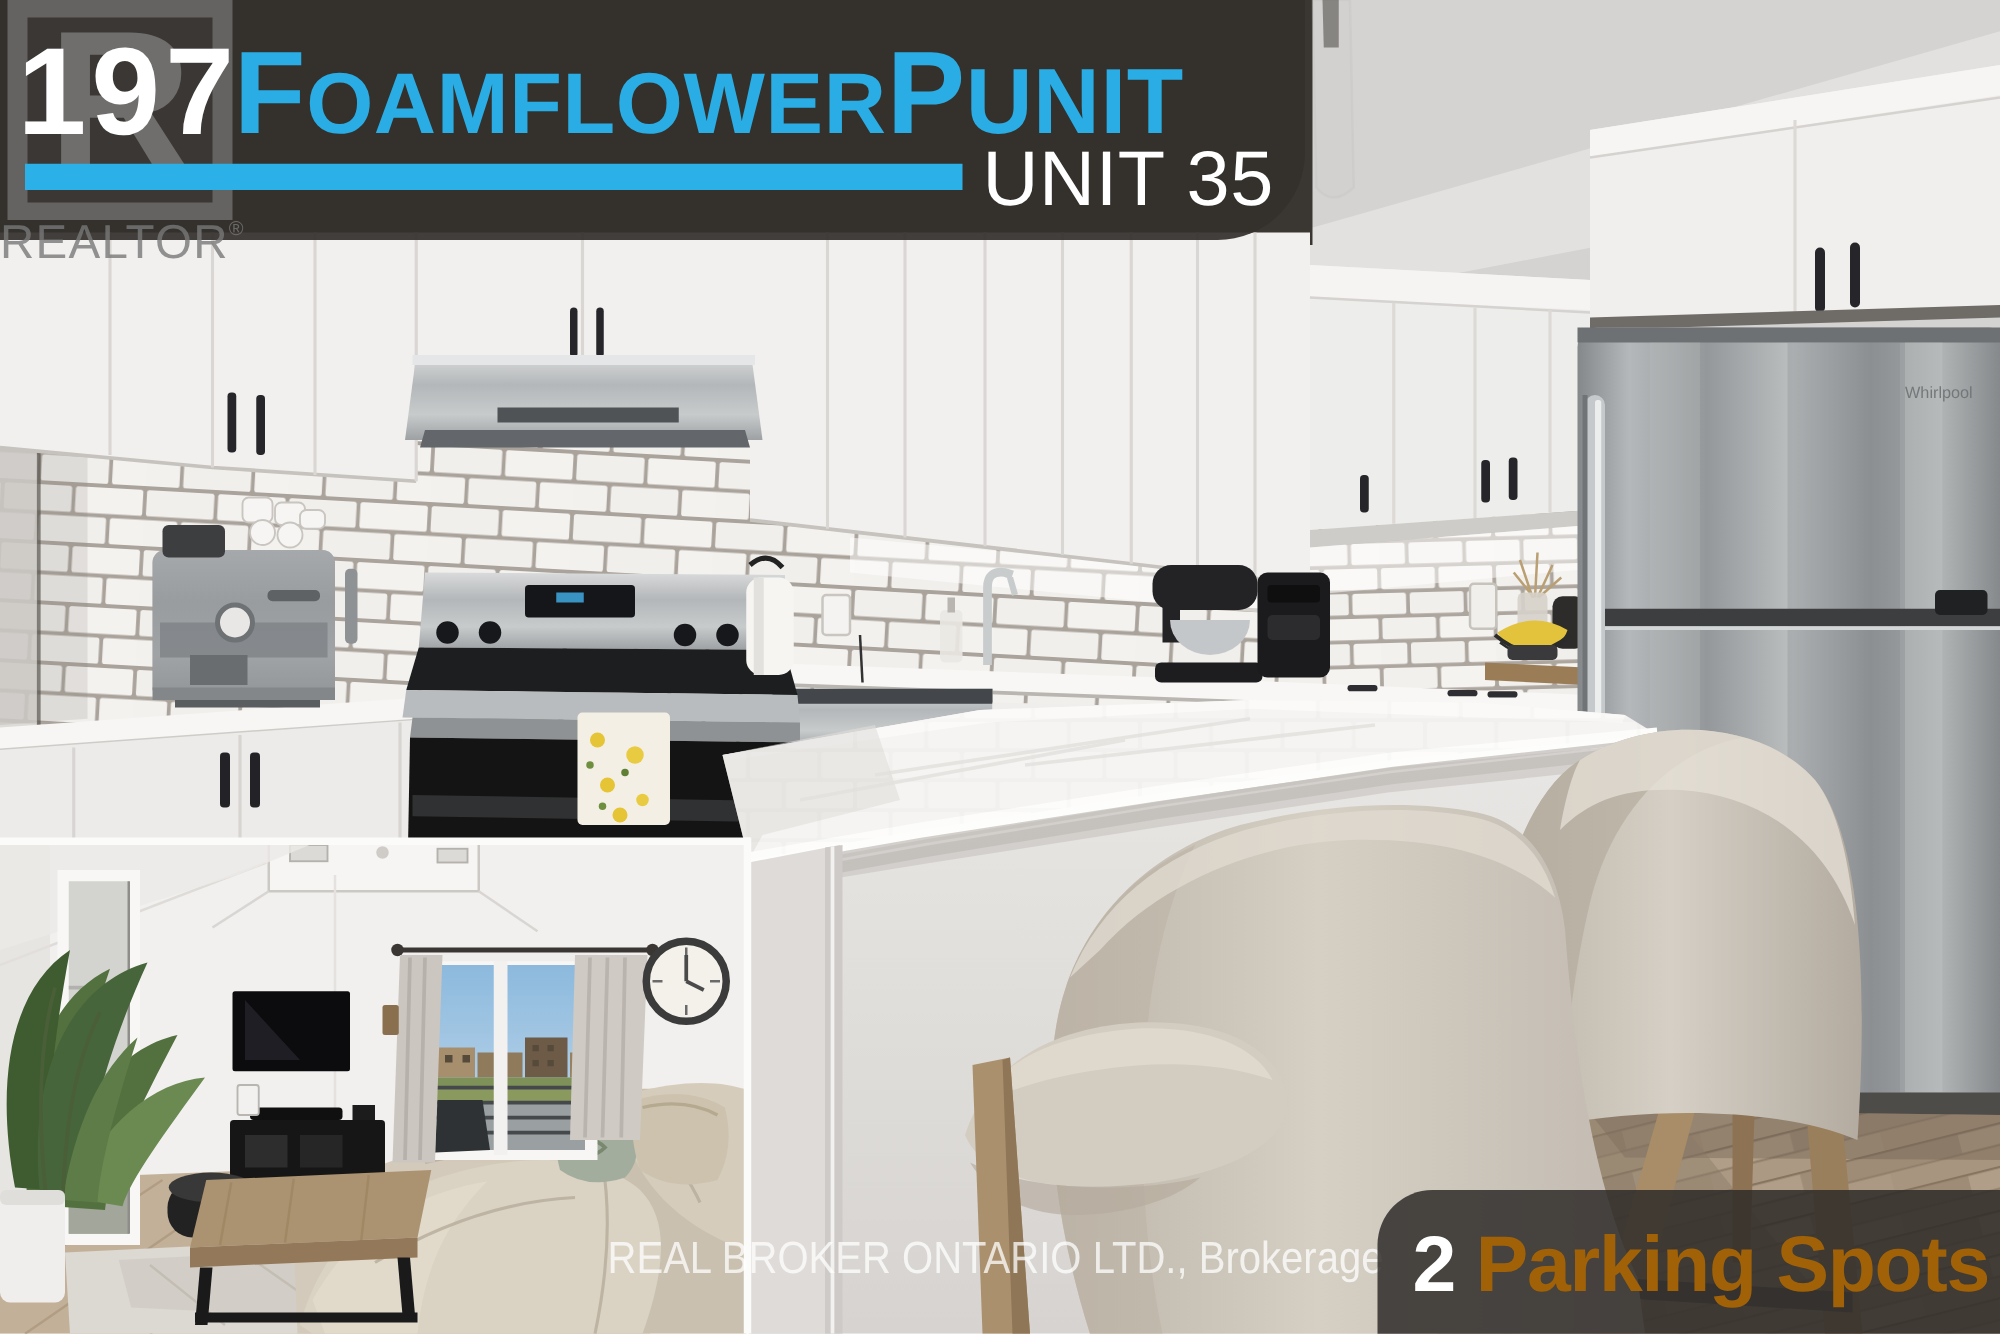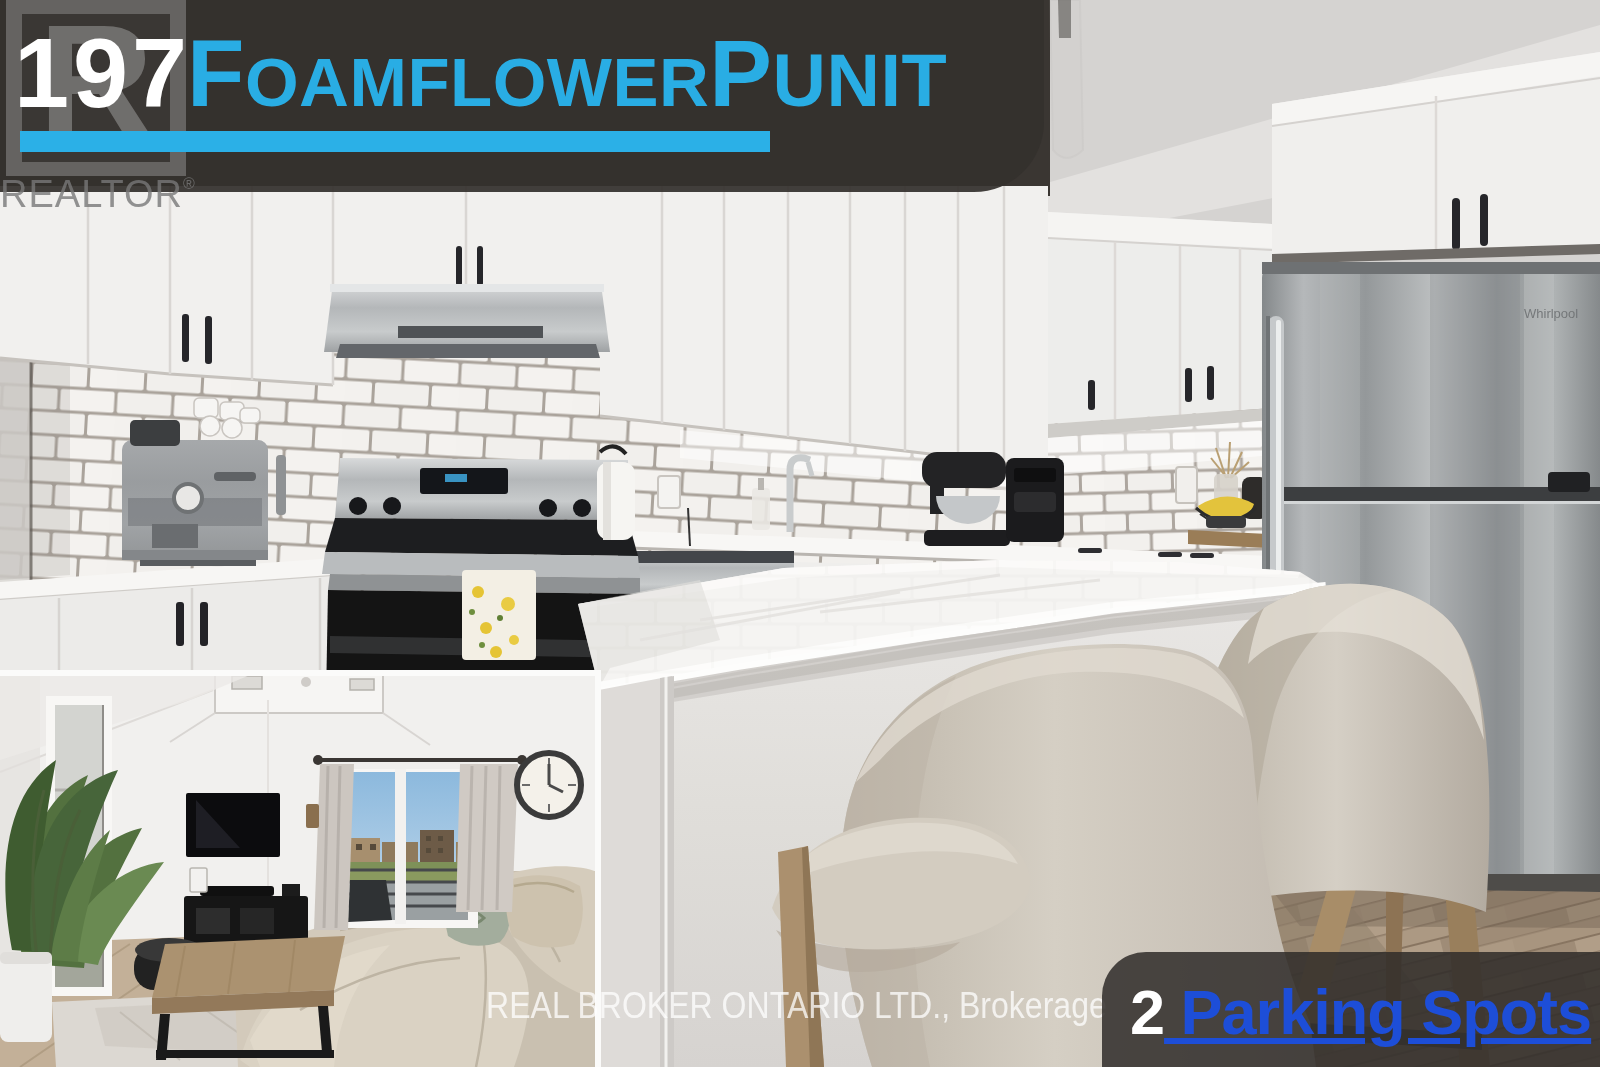--- a/index.html
+++ b/index.html
@@ -560,19 +560,20 @@
 
 <div class="ov" style="left:14px;top:23px;font-size:99px;line-height:1;font-weight:bold;color:#ffffff;letter-spacing:4px;">197</div>
 
 <div class="ov" style="left:187px;top:27px;display:flex;align-items:baseline;color:#29ade4;font-weight:bold;line-height:1;">
 <span style="font-size:94px;letter-spacing:0.5px;">F</span>
       <span style="font-size:69px;letter-spacing:0.5px;">OAMFLOWER</span>
       <span style="font-size:94px;letter-spacing:0.5px;">P</span>
       <span style="font-size:74px;letter-spacing:0.5px;">UNIT</span>
 </div>
 
+<div class="ov" style="left:786px;top:113px;font-size:62px;line-height:1;color:#ffffff;letter-spacing:0.5px;">UNIT 35</div>
 
 <div class="ov" style="left:486px;top:988px;font-size:36px;line-height:1;color:rgba(255,255,255,0.75);transform:scaleX(0.89);transform-origin:0 0;white-space:nowrap;">REAL BROKER ONTARIO LTD., Brokerage</div>
 
 <div class="ov" style="left:1102px;top:952px;width:500px;height:117px;background:rgba(47,44,41,0.85);border-radius:44px 0 0 0;"></div>
 
-<div class="ov" style="left:1130px;top:981px;font-size:63px;font-weight:bold;line-height:1;white-space:nowrap;letter-spacing:-1px;"><span style="color:#ffffff;">2</span><span style="color:#1d4ed8;text-decoration:underline;"> Parking Spots</span></div>
+<div class="ov" style="left:1130px;top:981px;font-size:63px;font-weight:bold;line-height:1;white-space:nowrap;letter-spacing:-1px;"><span style="color:#ffffff;">2</span><span style="color:#a16207;"> Parking Spots</span></div>
 </div>
 
 </body></html>

